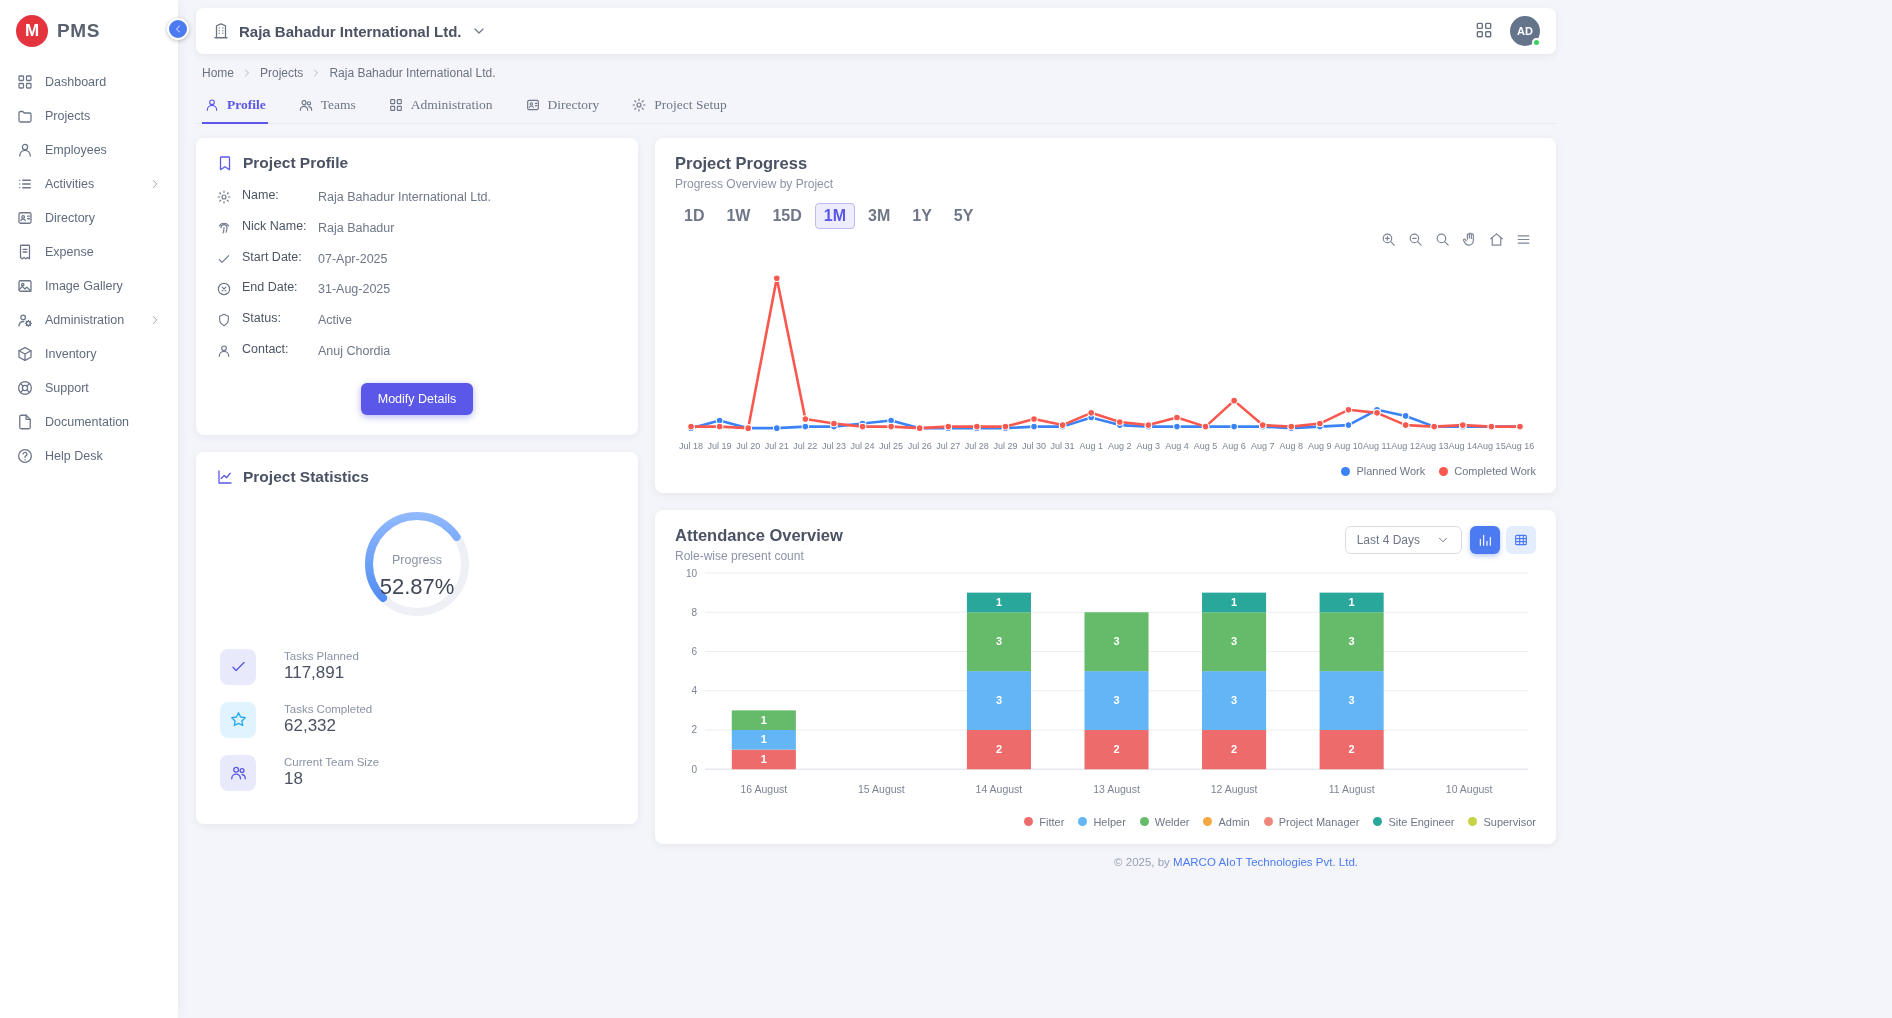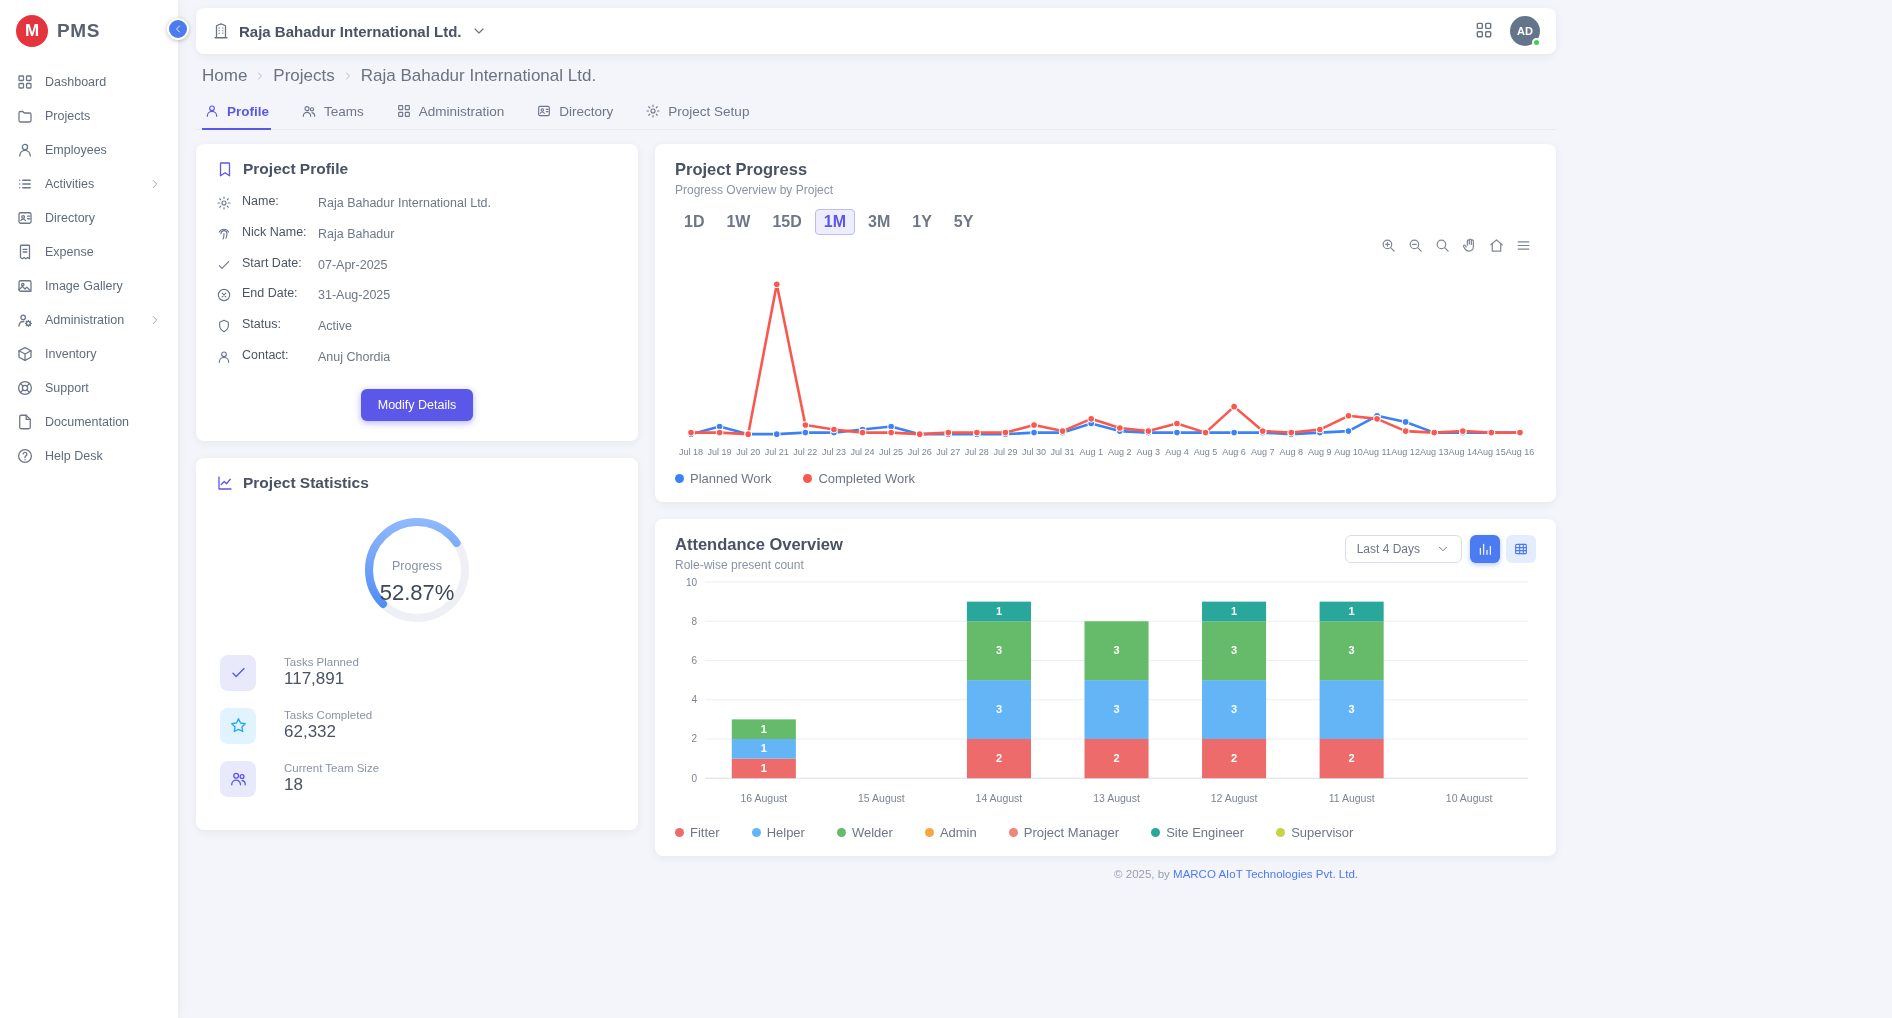--- a/index.html
+++ b/index.html
@@ -34,27 +34,27 @@
   .main{margin-left:178px;padding:8px 18px 0}
   .content{width:1360px}
   .topbar{height:46px;background:#fff;border-radius:8px;box-shadow:var(--card-shadow);display:flex;align-items:center;justify-content:space-between;padding:0 16px}
   .company{display:flex;align-items:center;gap:9px;cursor:pointer;color:#6a7380}
   .company-name{font-size:15px;font-weight:600;color:var(--text-dark)}
   .topbar-right{display:flex;align-items:center;gap:16px}
   .iconbtn{background:none;border:none;color:#6a7380;cursor:pointer}
   .avatar{width:30px;height:30px;border-radius:50%;background:#64748b;color:#fff;font-size:11px;font-weight:700;display:flex;align-items:center;justify-content:center;position:relative;cursor:pointer}
   .status-dot{position:absolute;right:-1px;bottom:-1px;width:9px;height:9px;border-radius:50%;background:#3bcf5e;border:2px solid #fff}
 
-  .breadcrumb{display:flex;align-items:flex-start;padding:12px 6px 2px;font-size:17px;color:#6b7280}
+  .breadcrumb{display:flex;align-items:flex-start;padding:12px 6px 2px;font-size:12px;color:#6b7280}
   .crumb-wrap{display:inline-flex;align-items:center;gap:7px;margin-right:7px}
   .crumb{cursor:pointer}
   .sep{color:#a6adbb}
 
   .tabs{display:flex;gap:28px;padding:4px 6px 0;border-bottom:1px solid #e8eaf1;margin-top:2px}
-  .tab{display:flex;align-items:center;gap:7px;font-size:13.5px;color:#6e7687;padding:9px 2px;border-bottom:2px solid transparent;margin-bottom:-1px;cursor:pointer;background:none;border-top:none;border-left:none;border-right:none;font-family:Liberation Sans, sans-serif}
+  .tab{display:flex;align-items:center;gap:7px;font-size:13.5px;color:#6e7687;padding:9px 2px;border-bottom:2px solid transparent;margin-bottom:-1px;cursor:pointer;background:none;border-top:none;border-left:none;border-right:none;font-family:Liberation Serif, serif}
   .tab.active{color:var(--accent);border-bottom-color:var(--accent);font-weight:600}
 
   .grid{margin-top:14px;display:grid;grid-template-columns:442px 901px;gap:17px;align-items:start}
   .col{display:flex;flex-direction:column;gap:17px}
   .card{background:#fff;border-radius:8px;box-shadow:var(--card-shadow);padding:16px 20px}
   .card-head{display:flex;align-items:center;gap:9px;margin-bottom:10px}
   .card-head .icon{color:var(--accent)}
   .card-title{font-size:15.5px;font-weight:600;color:var(--text-dark)}
 
   
@@ -73,21 +73,21 @@
   .stat-value{font-size:17px;font-weight:400;color:var(--text-dark);margin-top:1px}
 
   
   .big-title{font-size:16.5px;font-weight:600;color:var(--text-dark)}
   .subtitle{font-size:12px;color:var(--text-light);margin-top:4px}
   .ranges{margin-top:12px;display:flex;gap:4px}
   .range-btn{font-size:16px;font-weight:600;padding:3px 8px;border-radius:4px;color:#6e7687;background:transparent;border:1px solid transparent;cursor:pointer;font-family:inherit}
   .range-btn.active{color:var(--accent);border-color:#bdbbf6;background:#eeedfd}
   .chart-toolbar{display:flex;justify-content:flex-end;gap:10px;margin-top:2px;height:18px;padding-right:4px}
   .tool{width:17px;height:17px;color:#7d8596;cursor:pointer}
-  .legend{display:flex;justify-content:flex-start;align-items:center;gap:32px;padding-top:8px;font-size:13px;color:#6e7687;flex-wrap:wrap}
+  .legend{display:flex;justify-content:flex-end;align-items:center;gap:14px;padding-top:8px;font-size:11px;color:#6e7687;flex-wrap:wrap}
   .legend-item{display:inline-flex;align-items:center;cursor:pointer}
   .legend-dot{width:9px;height:9px;border-radius:50%;display:inline-block;margin-right:6px}
 
   
   .att-head{display:flex;justify-content:space-between;align-items:flex-start}
   .att-controls{display:flex;align-items:center;gap:8px}
   .select{display:flex;align-items:center;gap:16px;border:1px solid #d9dde6;border-radius:6px;padding:6px 11px;font-size:12px;color:#6e7687;cursor:pointer}
   .toggles{display:flex;gap:6px}
   .toggle{width:30px;height:28px;border-radius:6px;border:none;display:flex;align-items:center;justify-content:center;cursor:pointer;background:#e4edfe;color:var(--blue)}
   .toggle.active{background:var(--blue);color:#fff;box-shadow:0 2px 5px rgba(76,122,240,.4)}

